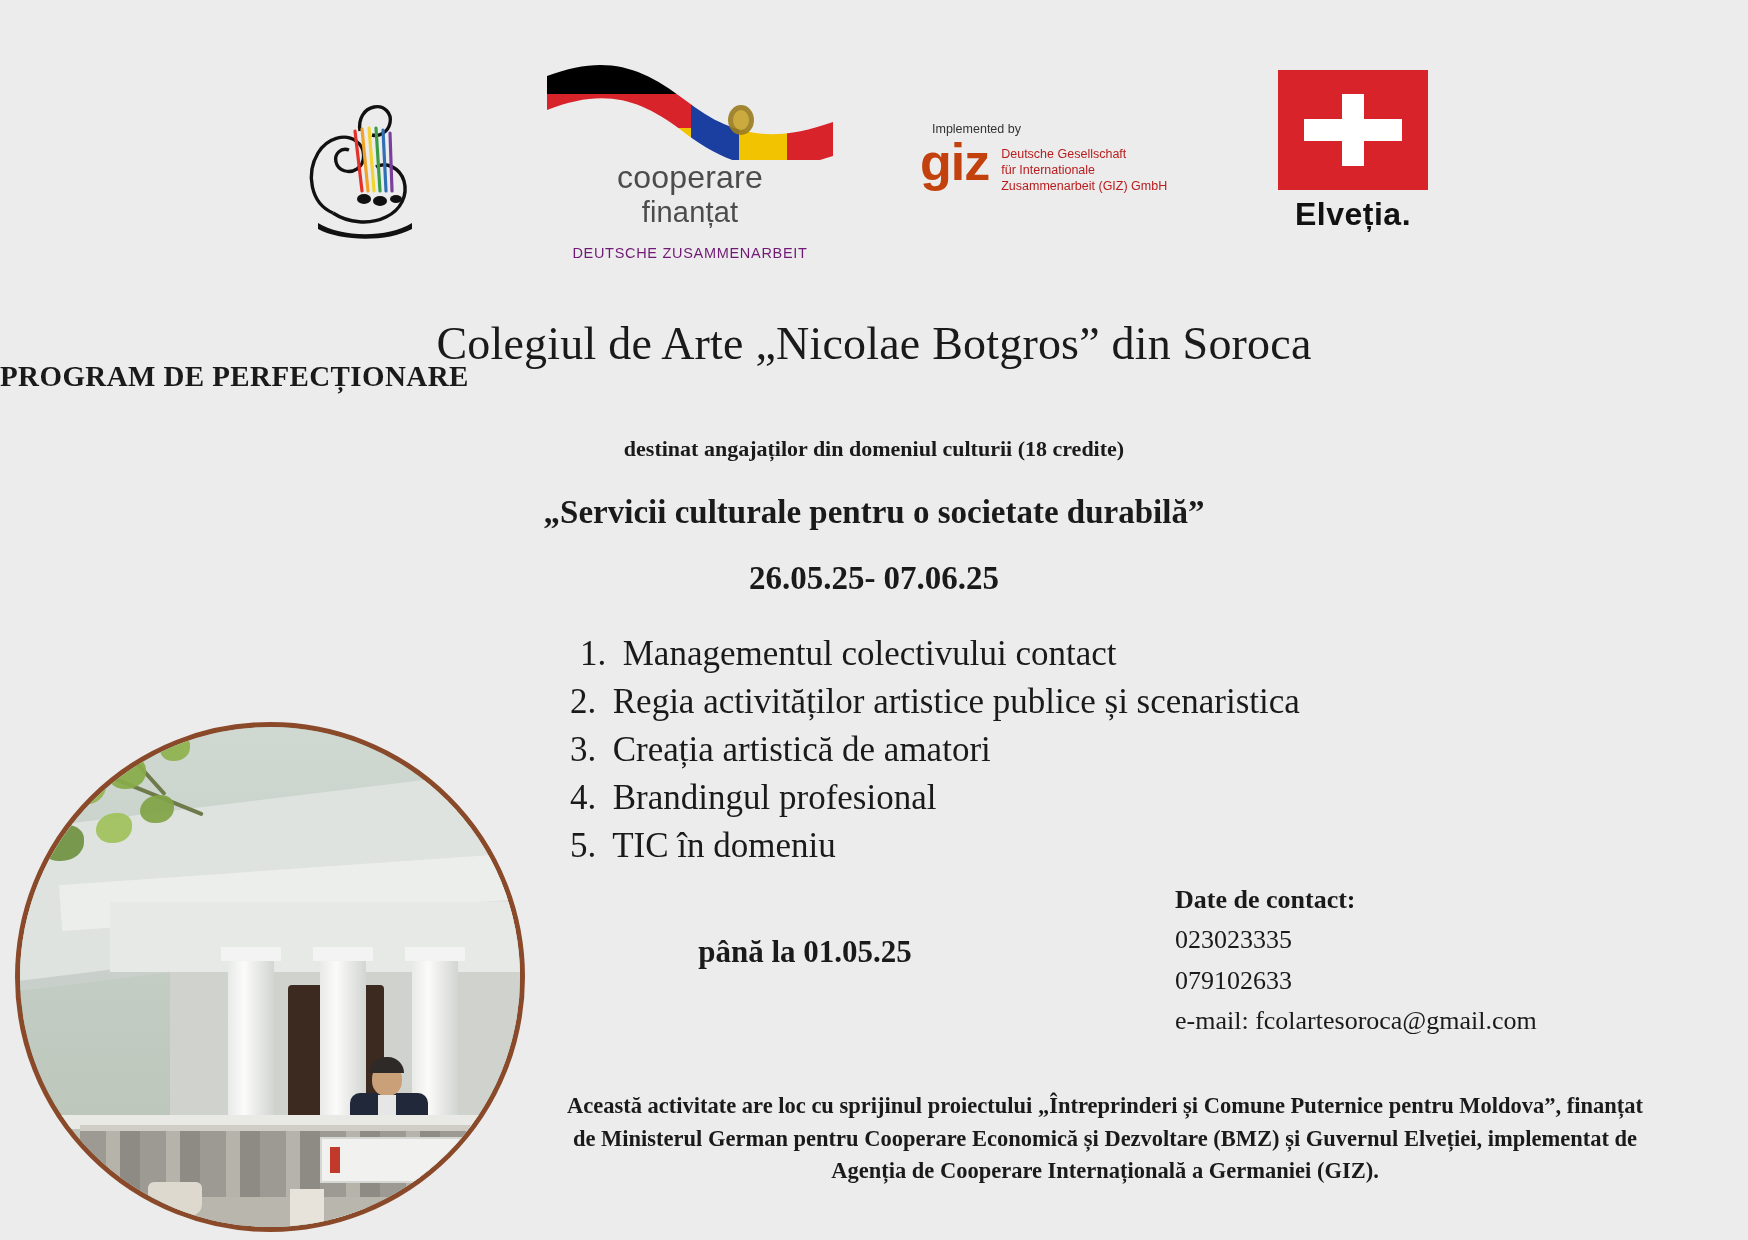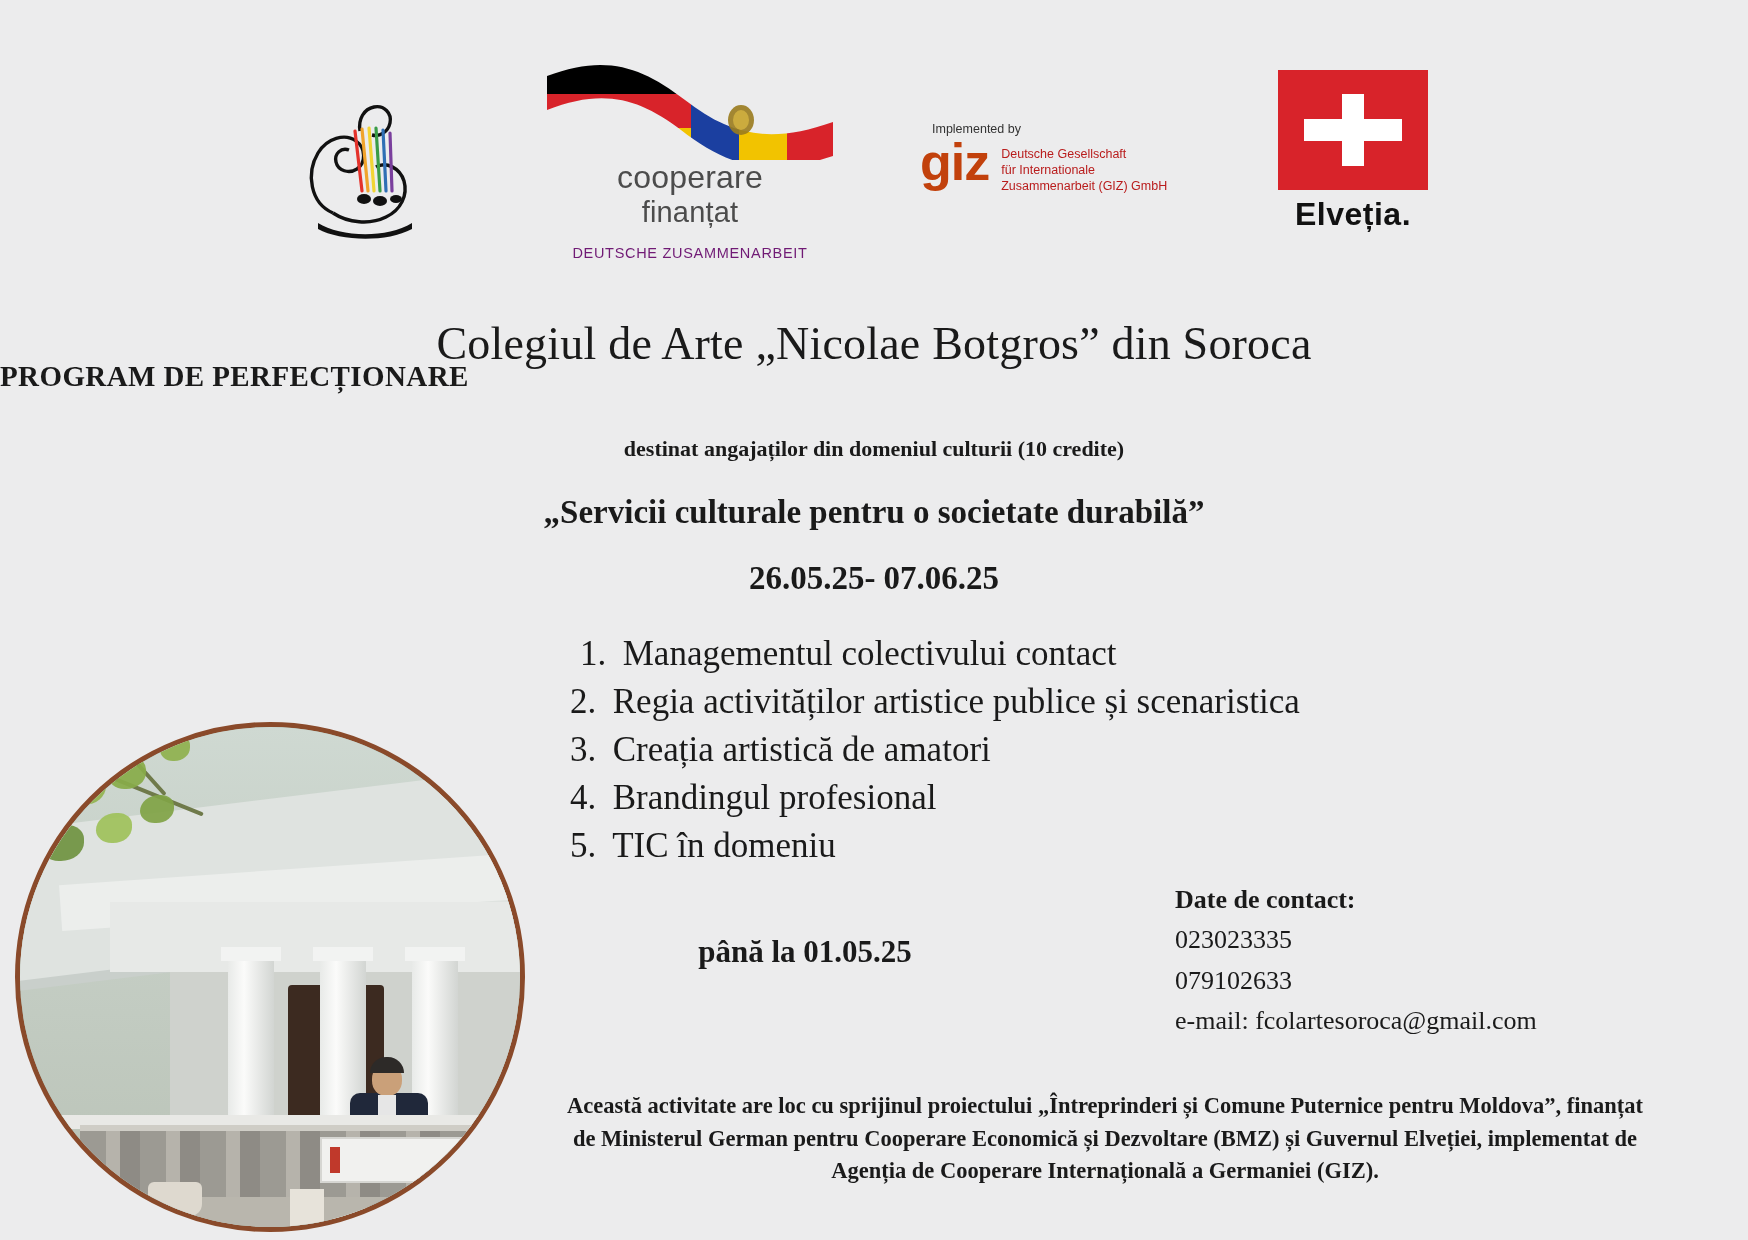--- a/index.html
+++ b/index.html
@@ -516,21 +516,21 @@
     <div class="swiss-flag">
       <div class="bar-h"></div>
       <div class="bar-v"></div>
     </div>
     <div class="swiss-label">Elveția.</div>
   </div>
 </div>
 
 <div class="doc-title">Colegiul de Arte „Nicolae Botgros” din Soroca</div>
 <div class="doc-heading">PROGRAM DE PERFECȚIONARE</div>
-<div class="doc-sub">destinat angajaților din domeniul culturii (10 credite)</div>
+<div class="doc-sub">destinat angajaților din domeniul culturii (18 credite)</div>
 <div class="doc-quote">„Servicii culturale pentru o societate durabilă”</div>
 <div class="doc-dates">26.05.25- 07.06.25</div>
 
 <div class="modules">
   <div class="mod first">
     <span class="num">1.</span>
     <span>Managementul colectivului contact</span>
   </div>
   <div class="mod">
     <span class="num">2.</span>

